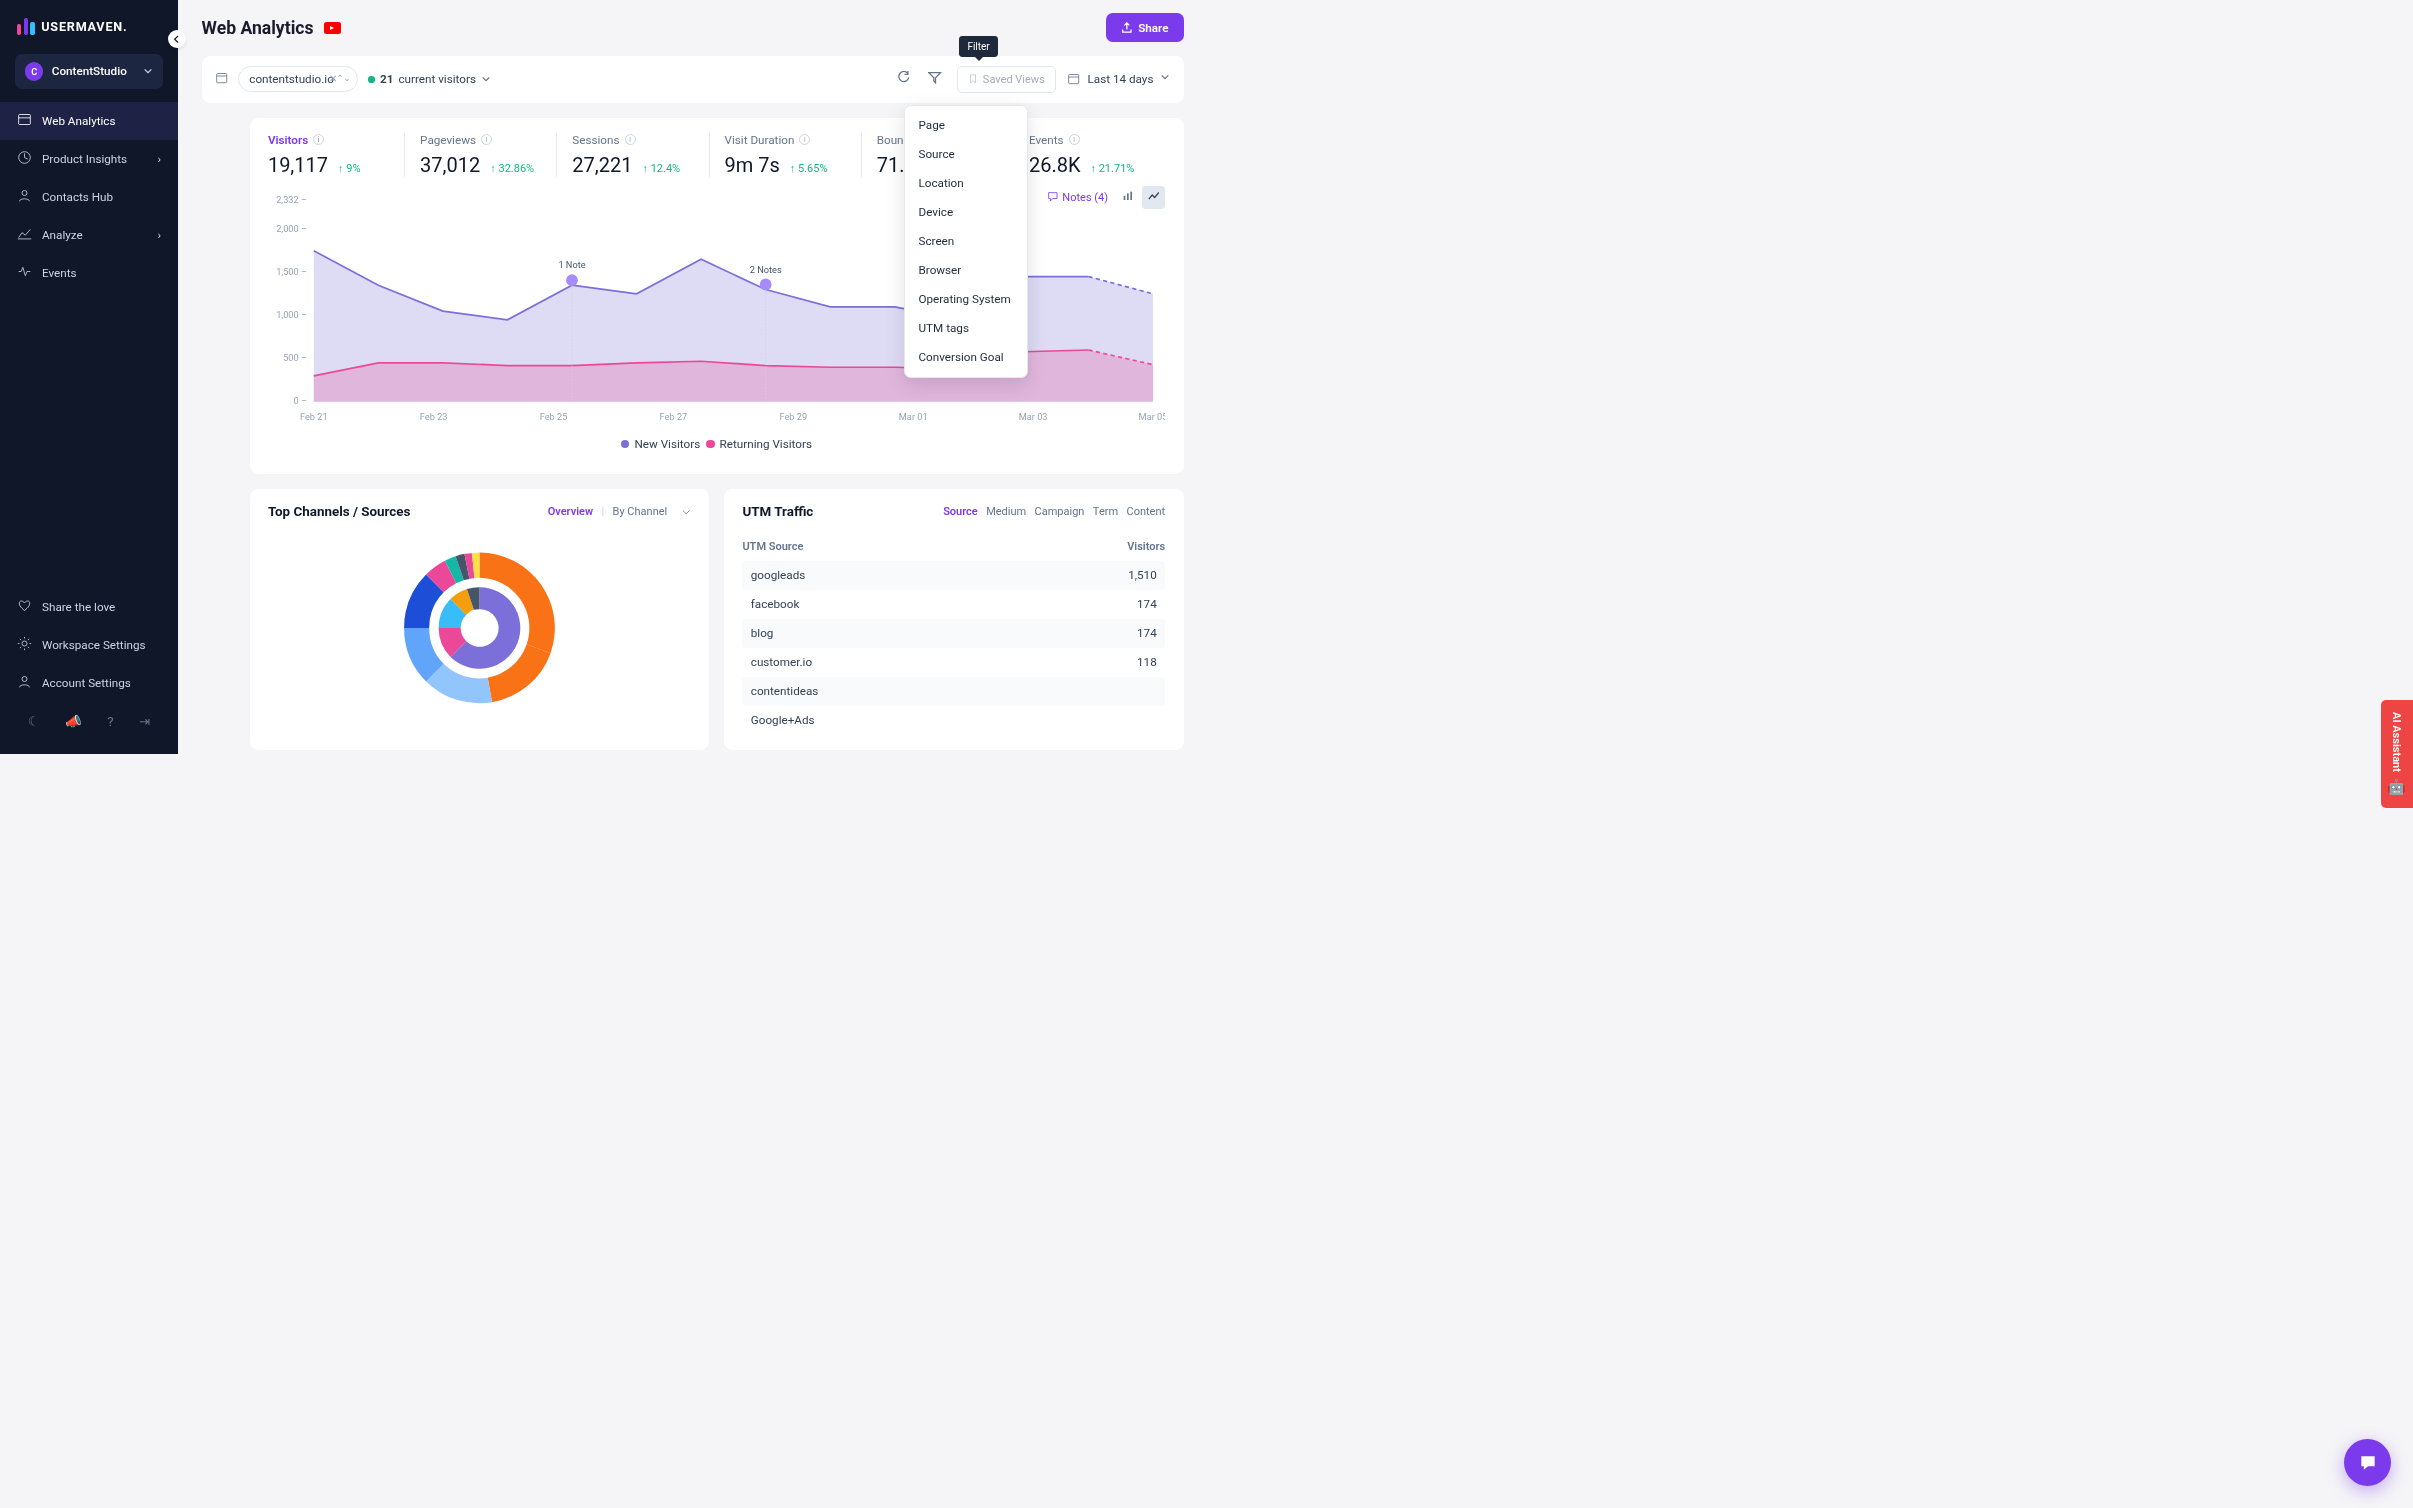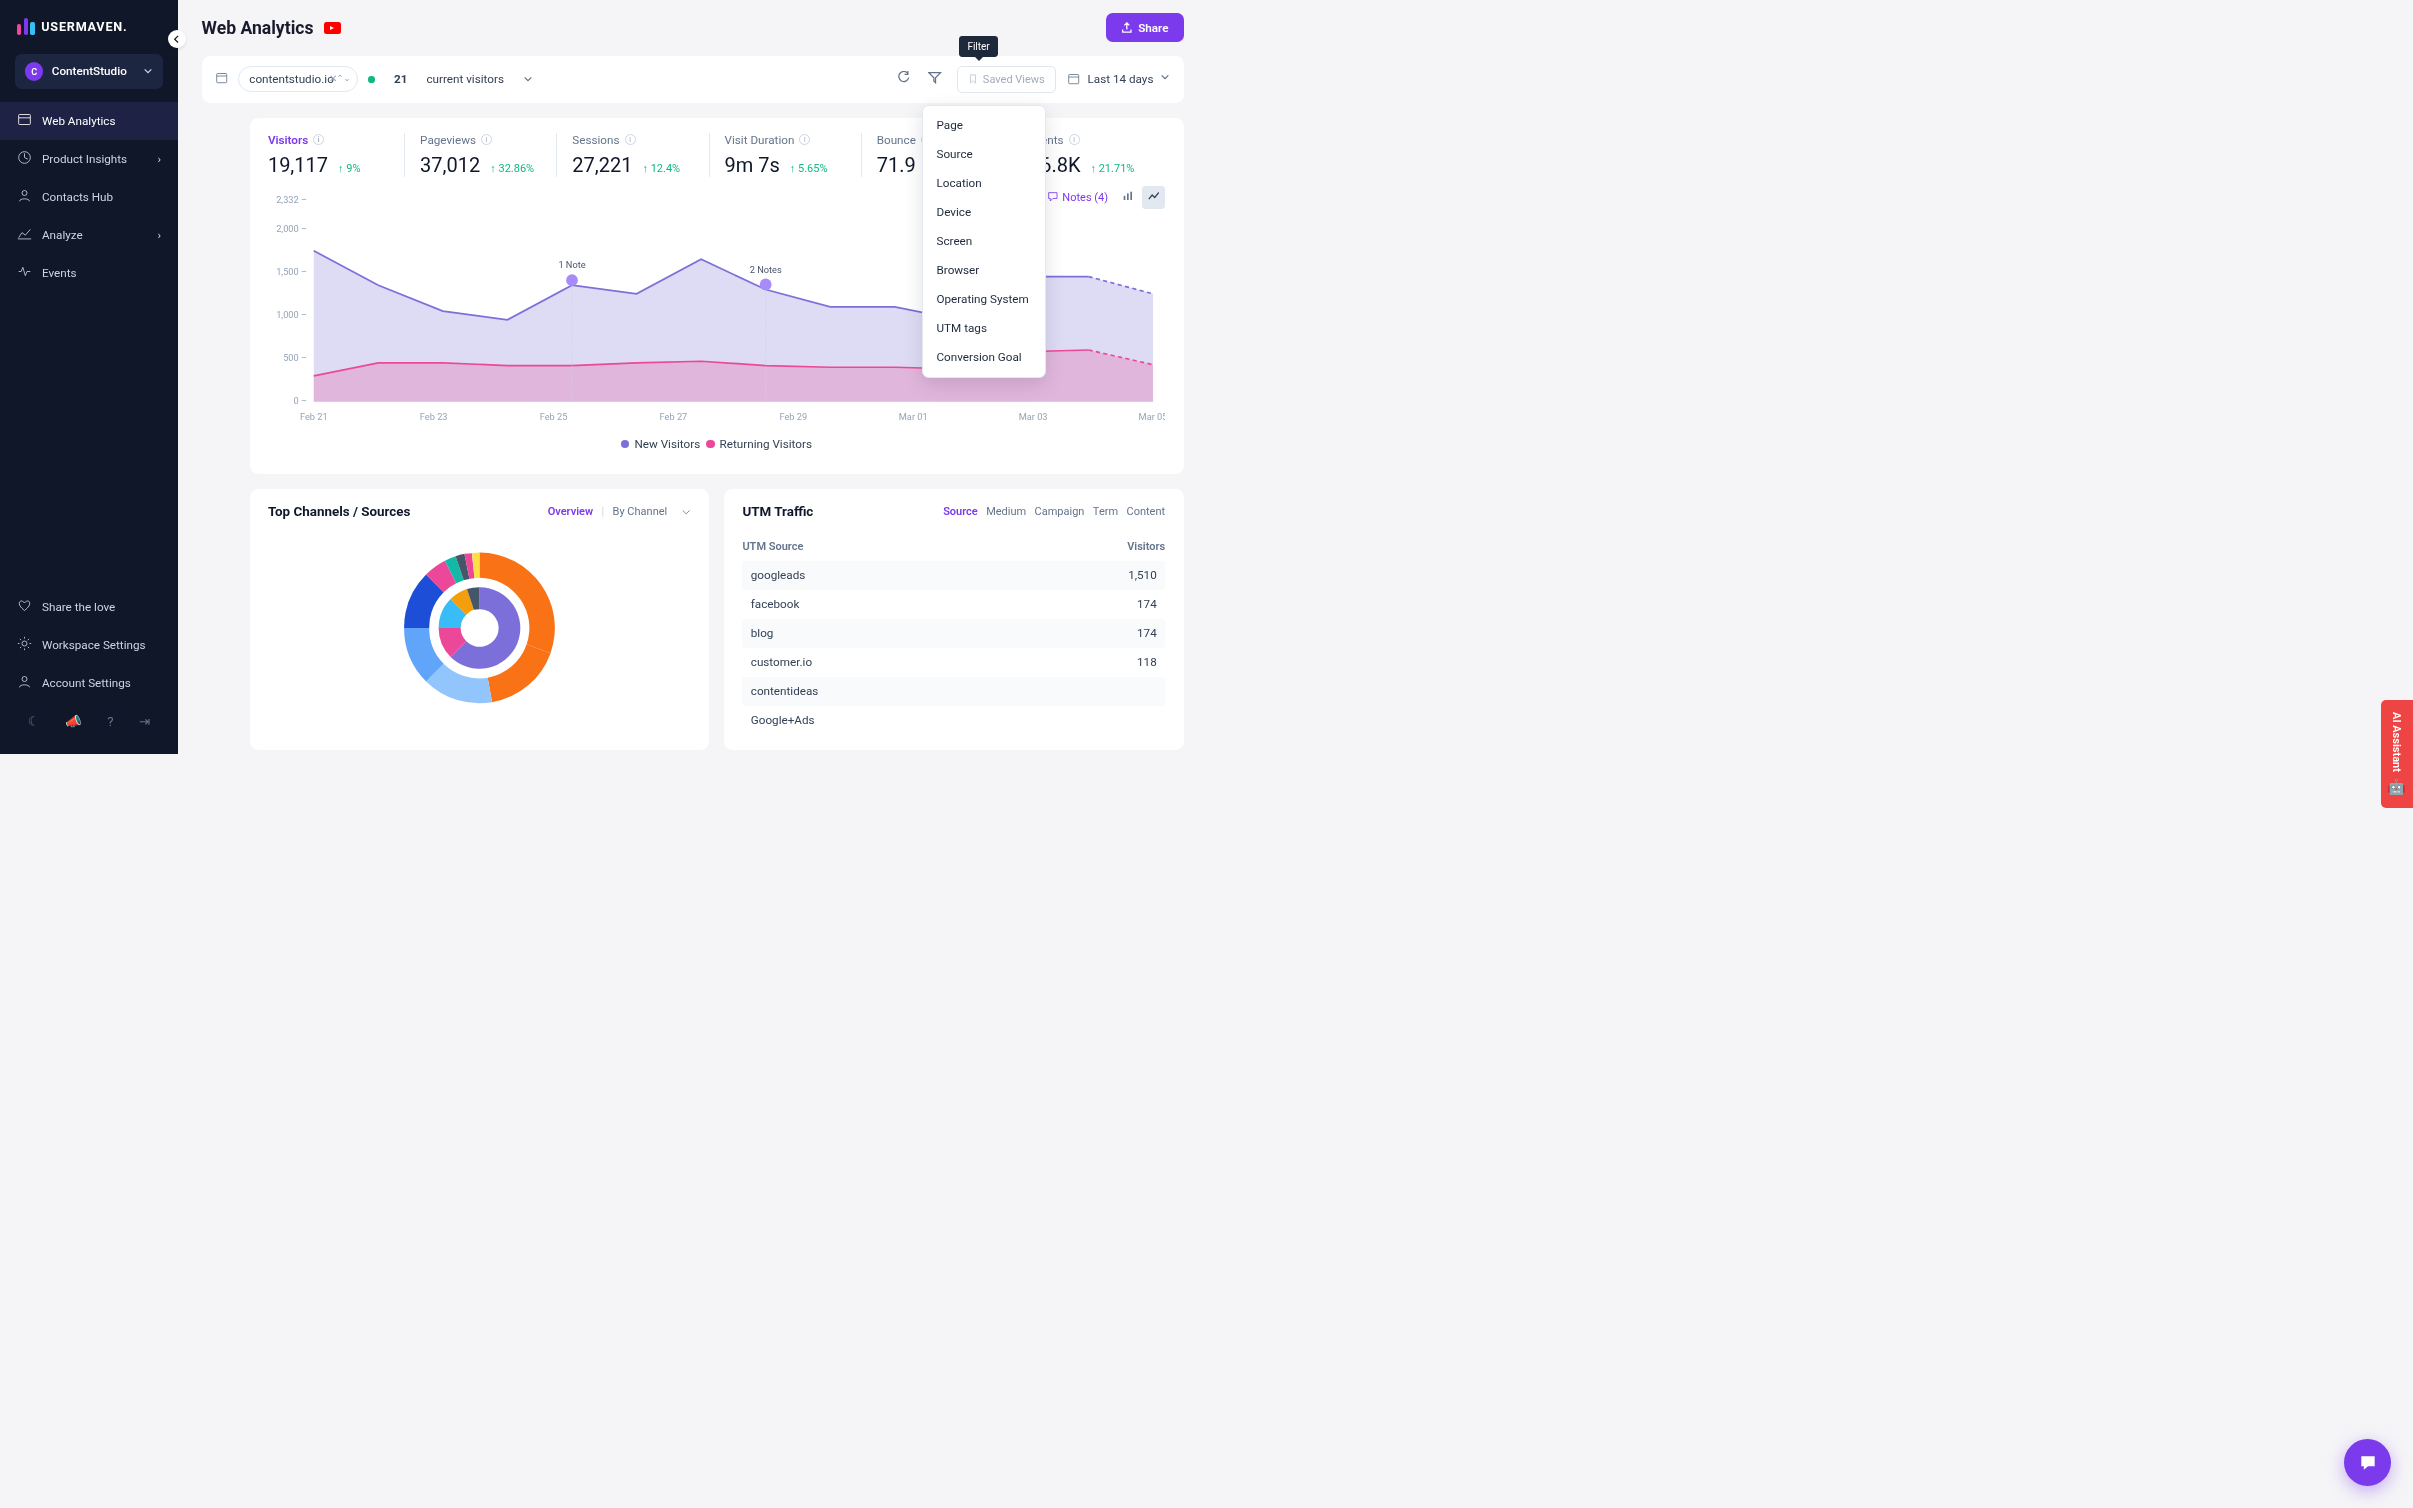--- a/index.html
+++ b/index.html
@@ -27,32 +27,32 @@
 .page-title { font-size: 17.6px; font-weight: 700; color: #1a1a2e; }
 .yt-badge { width: 17px; height: 11.7px; background: #ff0000; border-radius: 2.5px; display: inline-flex; align-items: center; justify-content: center; }
 .yt-badge::after { content: ''; border-left: 4.2px solid #fff; border-top: 2.5px solid transparent; border-bottom: 2.5px solid transparent; }
 .share-btn { margin-left: auto; background: #7c3aed; color: #fff; border: none; border-radius: 6.7px; padding: 7.5px 15px; font-size: 11.7px; font-weight: 600; display: flex; align-items: center; gap: 5px; cursor: pointer; }
 
 .toolbar { margin: 0 23.5px; background: #fff; border-radius: 8.4px; padding: 10px 13.4px; display: flex; align-items: center; gap: 10px; position: relative; }
 .cal-icon { color: #64748b; }
 .domain-pill { border: 0.8px solid #e2e8f0; border-radius: 13px; padding: 5px 23.5px 5px 10px; font-size: 11.7px; color: #334155; position: relative; }
 .domain-pill .close { position: absolute; right: 20px; top: 5.9px; color: #94a3b8; cursor: pointer; font-size: 10px; }
 .domain-pill .updown { position: absolute; right: 6.7px; top: 5.9px; color: #94a3b8; font-size: 8.4px; }
-.visitors-live { display: flex; align-items: center; gap: 19px; font-size: 11.7px; color: #334155; }
+.visitors-live { display: flex; align-items: center; gap: 5px; font-size: 11.7px; color: #334155; }
 .dot-green { width: 6.7px; height: 6.7px; background: #10b981; border-radius: 50%; }
 .visitors-live .count { font-weight: 700; }
 .toolbar-right { margin-left: auto; display: flex; align-items: center; gap: 11.7px; position: relative; }
 .tool-icon { color: #64748b; cursor: pointer; padding: 3.4px; }
 .saved-views { border: 0.8px solid #cbd5e1; border-radius: 5px; padding: 5.9px 10px; color: #64748b; font-size: 11px; display: flex; align-items: center; gap: 5px; cursor: pointer; }
 .saved-views.disabled { opacity: 0.6; }
 .date-range { display: flex; gap: 6.7px; font-size: 11.7px; color: #334155; cursor: pointer; }
 .filter-tooltip { position: absolute; top: -32px; left: 34px; background: #1e293b; color: #fff; font-size: 10px; padding: 5px 8.4px; border-radius: 3.4px; white-space: nowrap; }
 .filter-tooltip::after { content: ''; position: absolute; top: 100%; left: 50%; transform: translateX(-50%); border-top: 4.2px solid #1e293b; border-left: 4.2px solid transparent; border-right: 4.2px solid transparent; }
 
-.filter-dropdown { position: absolute; top: 39px; right: 124px; background: #fff; border: 0.8px solid #e2e8f0; border-radius: 6.7px; box-shadow: 0 6.7px 20px rgba(0,0,0,0.12); min-width: 124px; z-index: 100; padding: 5px 0; }
+.filter-dropdown { position: absolute; top: 39px; right: 142px; background: #fff; border: 0.8px solid #e2e8f0; border-radius: 6.7px; box-shadow: 0 6.7px 20px rgba(0,0,0,0.12); min-width: 124px; z-index: 100; padding: 5px 0; }
 .filter-dropdown .item { padding: 7.5px 13.4px; font-size: 11.7px; color: #1e293b; cursor: pointer; }
 
 .content { padding: 15px 23.5px; overflow-y: auto; flex: 1; margin-left: 48px; }
 .metrics-card { background: #fff; border-radius: 8.4px; padding: 15px 18.4px 23.5px; margin-bottom: 15px; }
 .metrics-row { display: flex; gap: 0; }
 .metric { flex: 1; padding: 0 15px; border-right: 0.8px solid #e2e8f0; }
 .metric:first-child { padding-left: 0; }
 .metric:last-child { border-right: none; }
 .metric-label { font-size: 11.7px; color: #64748b; display: flex; align-items: center; gap: 5px; margin-bottom: 6.7px; }
 .metric.active .metric-label { color: #7c3aed; font-weight: 600; }

